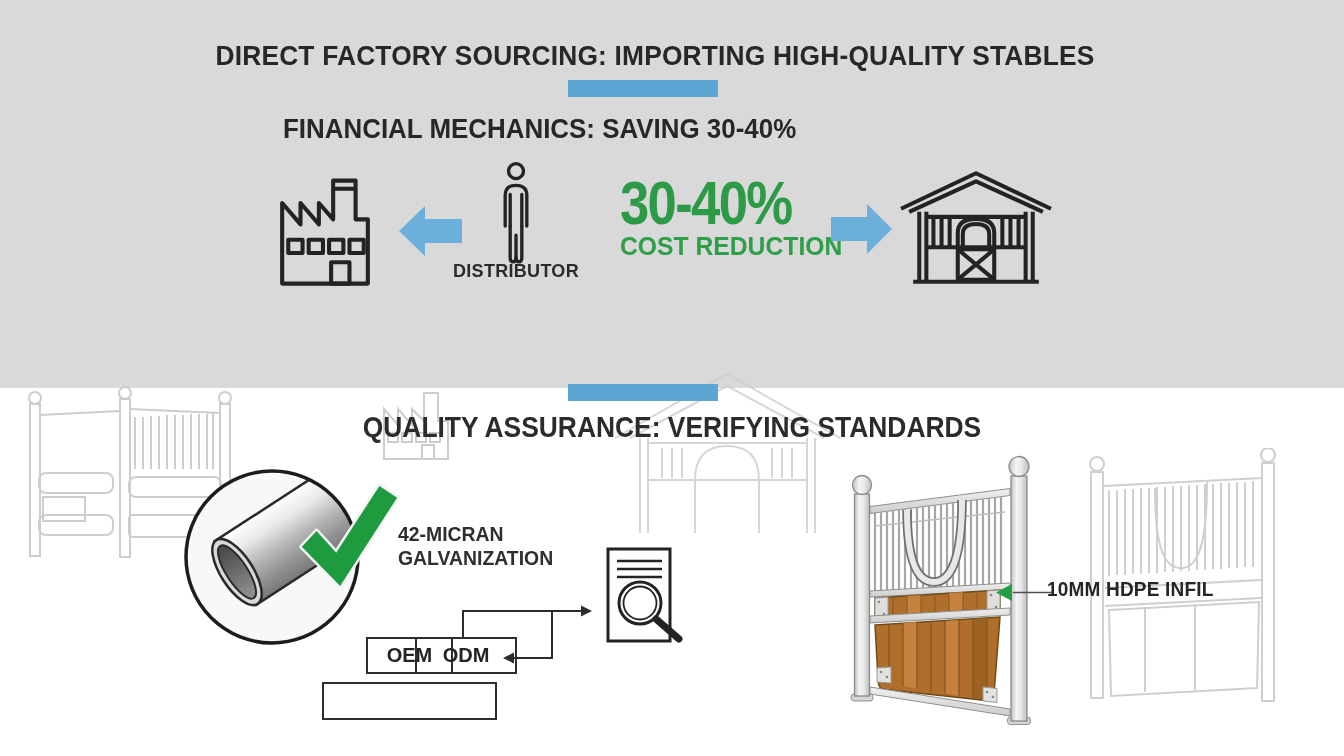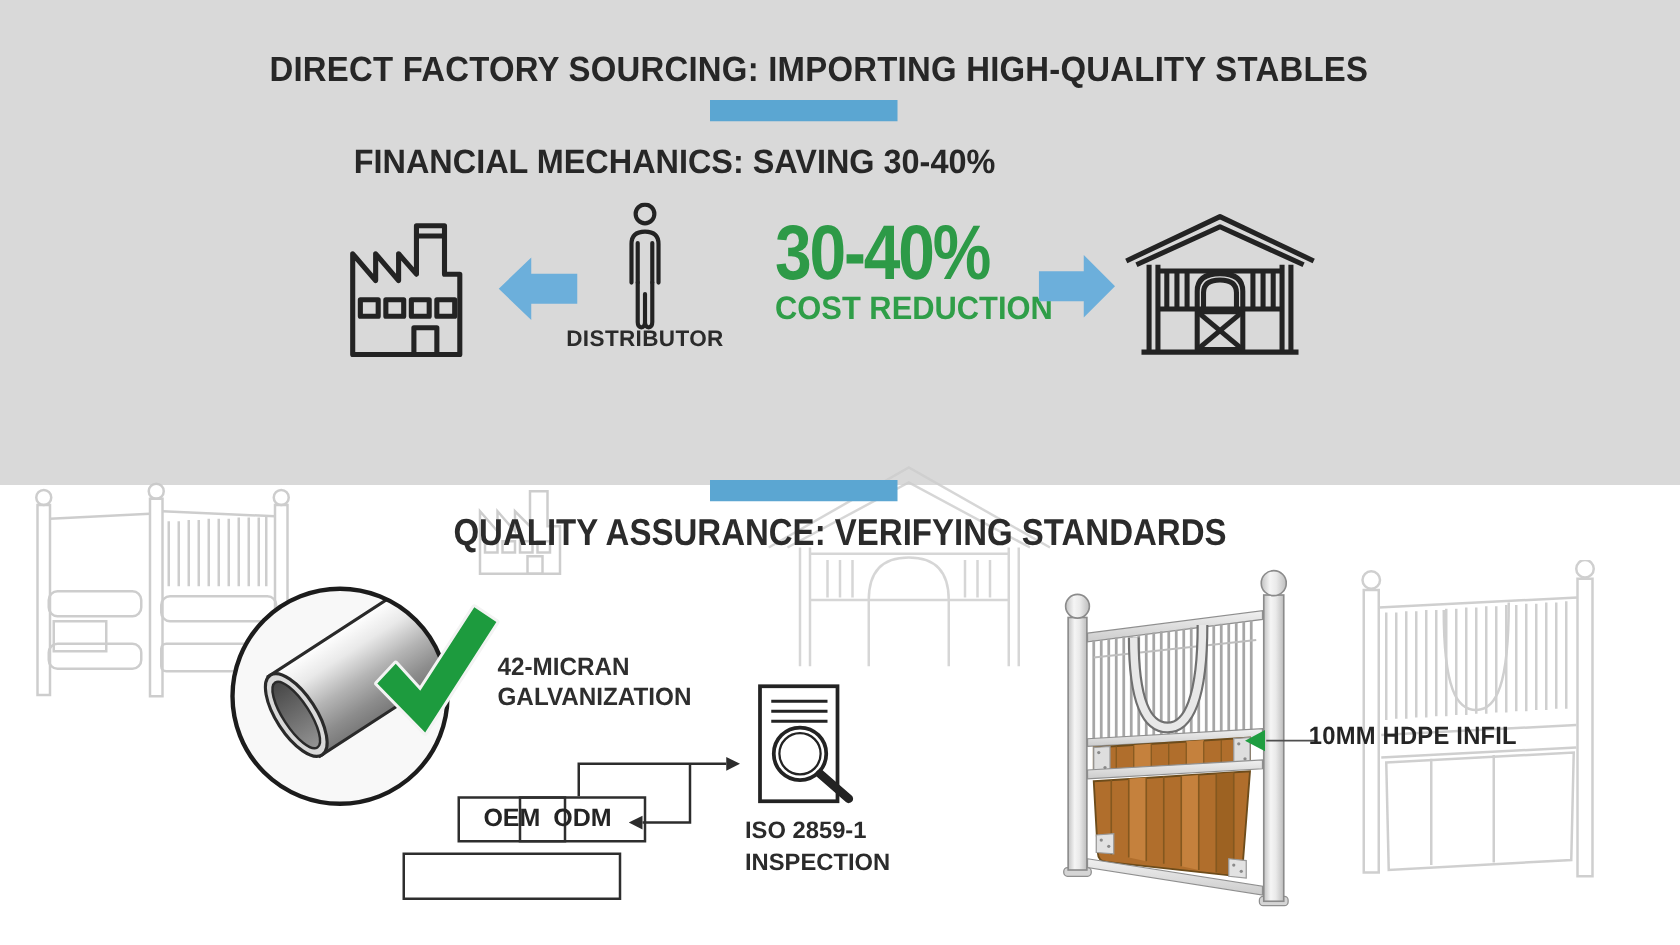--- a/index.html
+++ b/index.html
@@ -246,24 +246,20 @@
   <svg class="abs z5" style="left:604px;top:545px" width="92" height="102" viewBox="0 0 92 102">
     <g stroke="#232323" fill="none">
       <rect x="4" y="4" width="62" height="92" stroke-width="3"></rect>
       <path d="M13 16 H58 M13 24 H58 M13 32 H58" stroke-width="2.5"></path>
       <circle cx="36" cy="58" r="21" stroke-width="3"></circle>
       <circle cx="36" cy="58" r="16.5" stroke-width="1.8"></circle>
       <line x1="52" y1="74" x2="75" y2="94" stroke-width="7" stroke-linecap="round"></line>
     </g>
   </svg>
 
-  <div class="abs iso z5">
-    <div>ISO 2859-1</div>
-    <div>INSPECTION</div>
-  </div>
 
   <svg class="abs z5" style="left:845px;top:448px" width="210" height="292" viewBox="0 0 210 292">
     <defs>
       <linearGradient id="gpost" x1="0" y1="0" x2="1" y2="0">
         <stop offset="0" stop-color="#c2c2c2"></stop>
           <stop offset="0.35" stop-color="#f5f5f5"></stop>
         <stop offset="0.6" stop-color="#eaeaea"></stop>
           <stop offset="1" stop-color="#bdbdbd"></stop>
       </linearGradient>
       <linearGradient id="grail" x1="0" y1="0" x2="0" y2="1">

